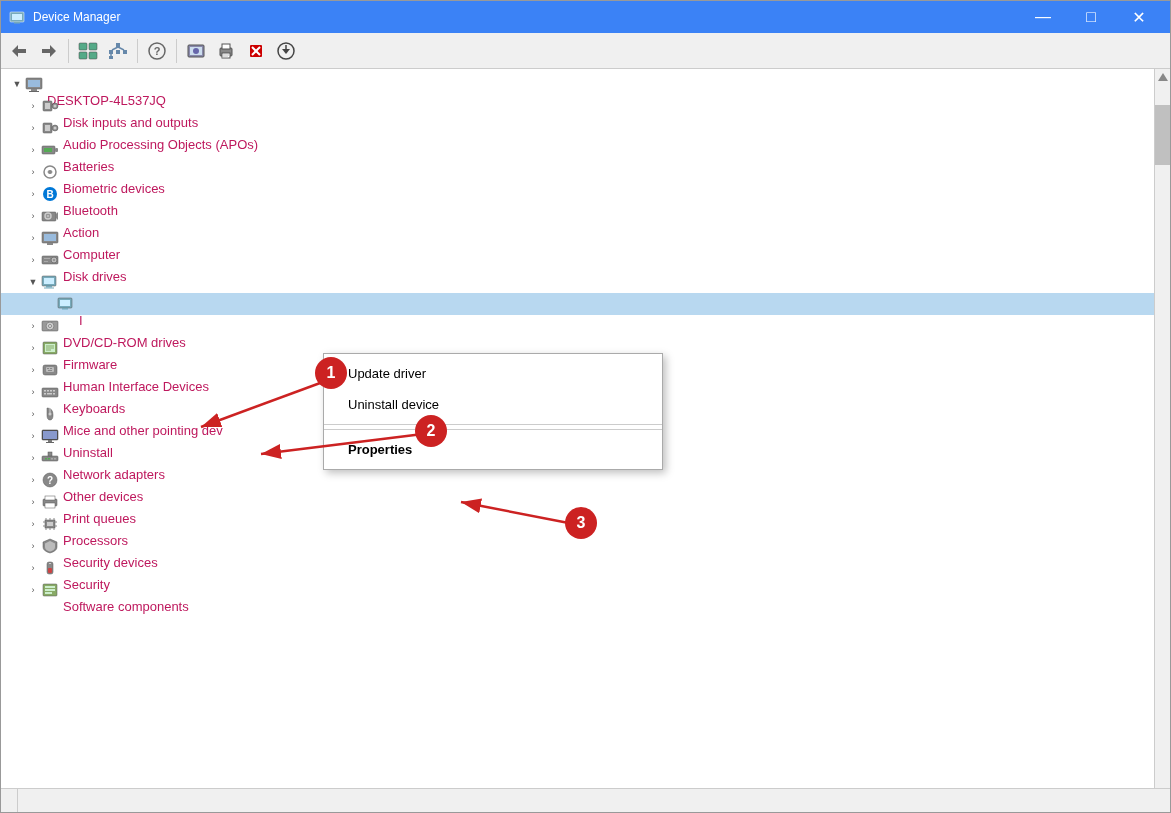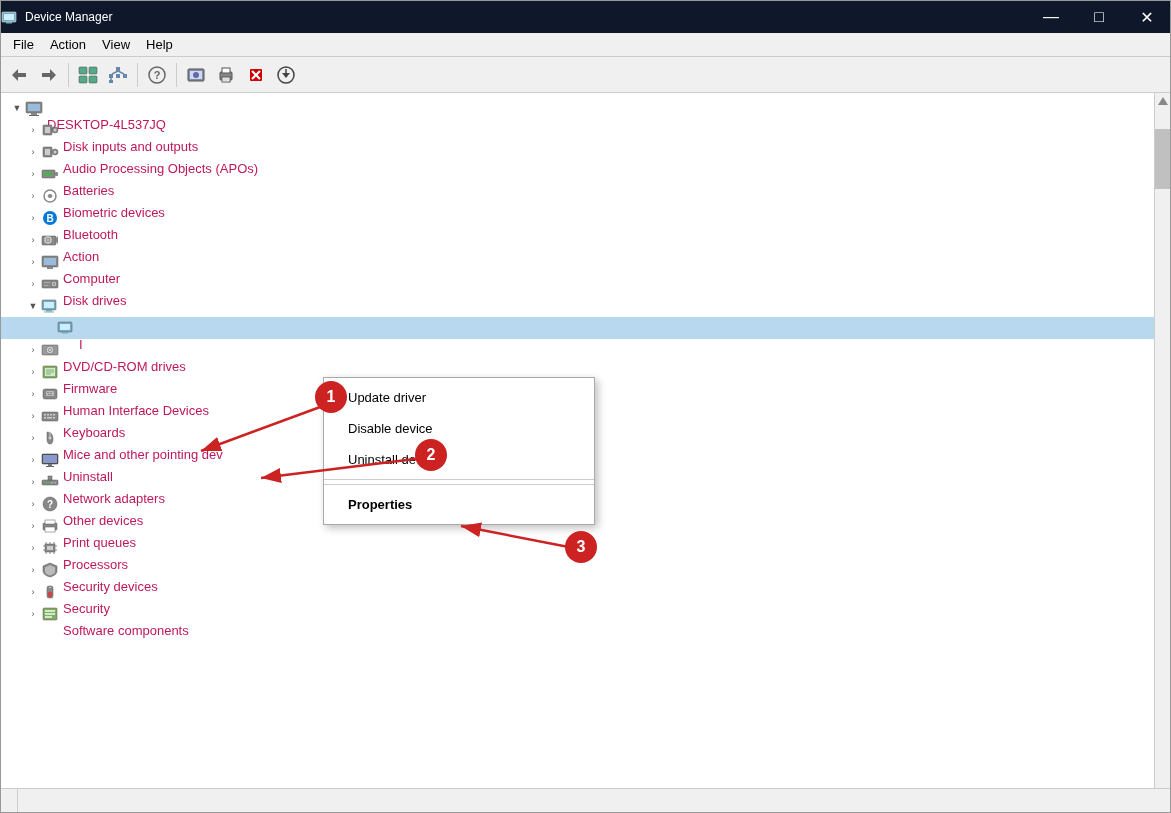--- a/index.html
+++ b/index.html
@@ -13,26 +13,26 @@
     }
     .window {
       width: 1171px;
       height: 813px;
       display: flex;
       flex-direction: column;
       border: 1px solid #999;
       background: #fff;
     }
     .title-bar {
-      background: #0f172a;
+      background: #3b82f6;
       color: #fff;
       height: 32px;
       display: flex;
       align-items: center;
-      padding: 0 0;
+      padding: 0 8px;
       user-select: none;
     }
     .title-bar-icon {
       width: 16px;
       height: 16px;
       margin-right: 8px;
       display: flex;
       align-items: center;
       justify-content: center;
     }
@@ -147,21 +147,21 @@
     .indent-2 { padding-left: 40px; }
 
     
     .context-menu {
       position: absolute;
       top: 284px;
       left: 322px;
       background: #fff;
       border: 1px solid #aaa;
       box-shadow: 3px 3px 8px rgba(0,0,0,0.25);
-      width: 272px;
+      width: 340px;
       z-index: 100;
       padding: 4px 0;
     }
     .context-item {
       padding: 8px 24px;
       cursor: pointer;
       font-size: 13px;
       color: #000;
     }
     .context-item.bold { font-weight: bold; }
@@ -235,26 +235,20 @@
       </svg>
     </div>
     <span class="title-bar-title">Device Manager</span>
     <div class="title-bar-controls">
       <div class="title-bar-btn">—</div>
       <div class="title-bar-btn">□</div>
       <div class="title-bar-btn close">✕</div>
     </div>
   </div>
 
-  <div class="menu-bar">
-    <div class="menu-item">File</div>
-    <div class="menu-item">Action</div>
-    <div class="menu-item">View</div>
-    <div class="menu-item">Help</div>
-  </div>
 
   <div class="toolbar">
 
     <div class="toolbar-btn">
       <svg width="18" height="16" viewBox="0 0 18 16">
           <polygon points="8,2 2,8 8,14 8,10 16,10 16,6 8,6" fill="#666"></polygon>
         </svg>
     </div>
 
     <div class="toolbar-btn">
@@ -605,21 +599,20 @@
 
     <div class="scrollbar">
       <svg width="16" height="16" viewBox="0 0 16 16">
         <polygon points="8,4 3,12 13,12" fill="#888"></polygon>
       </svg>
       <div class="scrollbar-thumb"></div>
     </div>
 
     <div class="context-menu">
       <div class="context-item">Update driver</div>
-      <div class="context-item">Disable device</div>
       <div class="context-item">Uninstall device</div>
       <div class="context-sep"></div>
       <div class="context-sep"></div>
       <div class="context-item bold">Properties</div>
     </div>
 
     <div class="annotation" style="top: 288px; left: 314px;">
       <span>1</span>
     </div>
     <div class="annotation" style="top: 346px; left: 414px;">

